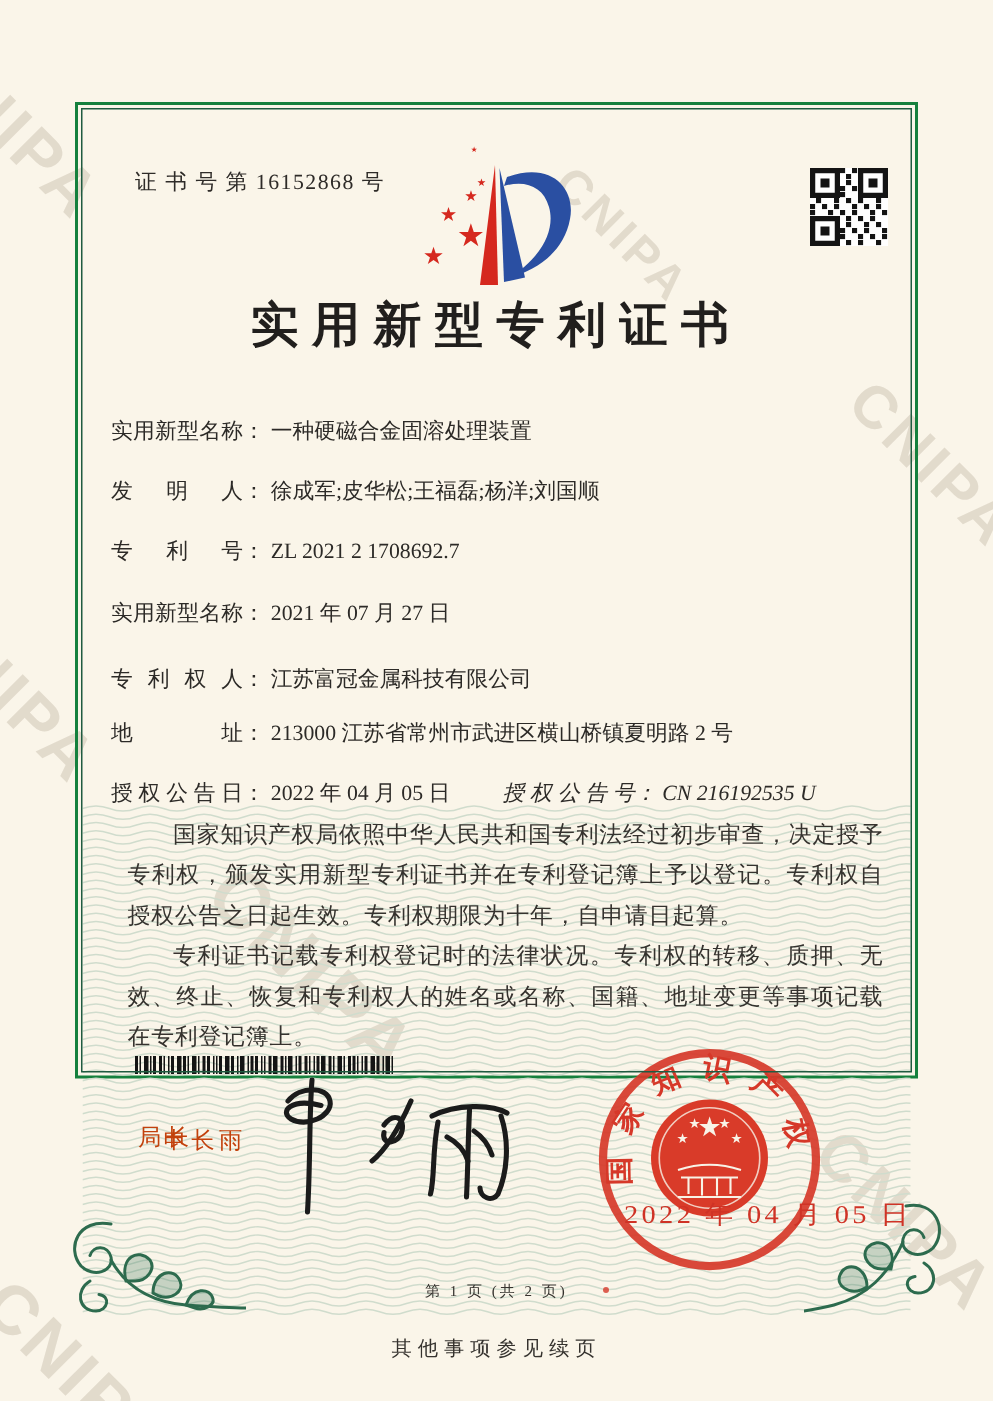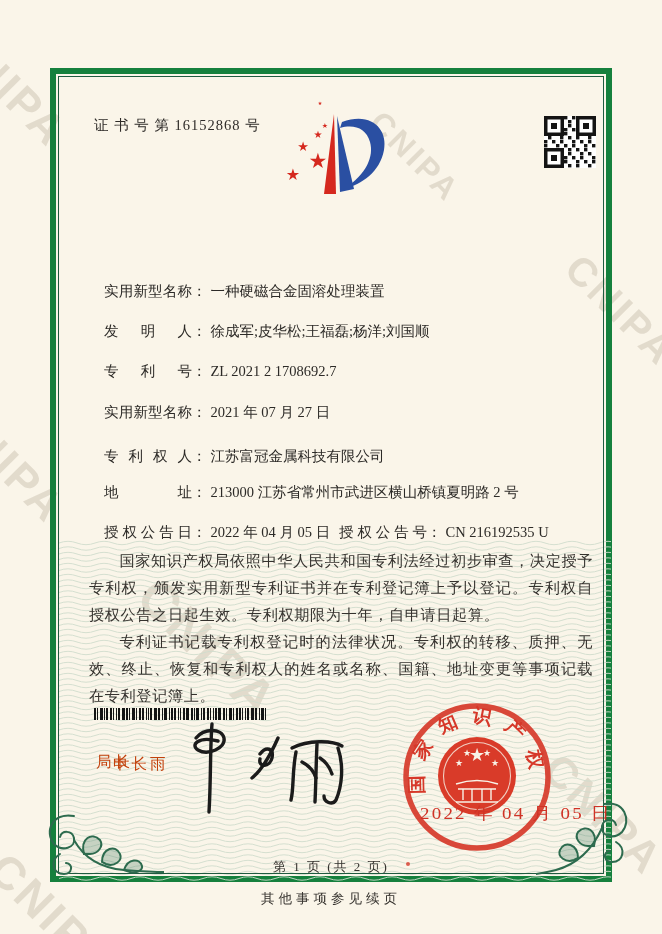--- a/index.html
+++ b/index.html
@@ -7,40 +7,40 @@
   body { background:#faf5e9; font-family:"Liberation Serif","DejaVu Serif",serif; }
 
   .page { position:relative; width:662px; height:934px; background:#faf5e9; overflow:hidden; }
 
   
   .wm { position:absolute; font-family:"Liberation Sans","DejaVu Sans",sans-serif;
         font-weight:700; letter-spacing:3px; color:rgba(172,160,138,.30);
         transform:rotate(45deg); transform-origin:left top; z-index:0; white-space:nowrap; }
 
   
-  .cert { position:absolute; left:50px; top:68px; width:562px; height:814px;
-          border:6px solid #15803d; z-index:1; }
+  .cert { position:absolute; left:50px; top:68px; width:562px; height:651px;
+          border:2px solid #15803d; z-index:1; }
   .cert::after { content:""; position:absolute; inset:2px; border:1px solid #1f5b40; pointer-events:none; }
 
   #waves { position:absolute; left:3px; top:465px; width:552px; height:345px; }
   #waves path { fill:none; stroke:#d0dccd; stroke-width:.9; }
 
   .certno { position:absolute; left:38px; top:42px; font-size:14.5px; letter-spacing:1px; color:#2e2b28; }
 
   #qr { position:absolute; left:488px; top:42px; width:52px; height:52px; }
   #logo { position:absolute; left:224px; top:22px; width:110px; height:104px; }
   #logo .star { font-family:"DejaVu Sans",sans-serif; fill:#d5281e; }
 
   .title { position:absolute; left:0; right:0; top:125px; text-align:center;
            font-size:32px; font-weight:700; letter-spacing:9px; color:#211f1d; }
 
-  .frow { position:absolute; left:48px; font-size:14.5px; color:#2c2a27; white-space:nowrap; }
+  .frow { position:absolute; left:22px; font-size:14.5px; color:#2c2a27; white-space:nowrap; }
   .frow .lab { display:inline-block; width:88px; text-align:justify; text-align-last:justify; vertical-align:bottom; }
   .frow .colon { display:inline-block; margin-right:4px; }
-  .frow.half2 { left:283px; }
+  .frow.half2 { left:283px;font-style:italic; }
 
   .paras { position:absolute; left:33px; top:473px; width:504px; font-size:15.2px;
            line-height:27px; letter-spacing:.6px; color:#35322e; text-align:justify; }
   .paras p { text-indent:2em; }
 
   #barcode { position:absolute; left:38px; top:634px; width:176px; height:12px; }
   #barcode rect { fill:#141414; }
 
   .sig-title, .sig-name { position:absolute; left:40px; font-size:15.5px; letter-spacing:3px;
            color:#c2410c; font-family:Liberation Mono, monospace; }
@@ -52,21 +52,21 @@
 
   #seal { position:absolute; left:340px; top:618px; width:228px; height:182px; }
 
   .orn { position:absolute; z-index:3; }
   .orn path { fill:none; stroke:#2d6b4e; stroke-width:2; stroke-linecap:round; }
   .orn .leaf { fill:rgba(45,107,78,.25); }
   #ornL { left:40px; top:808px; width:124px; height:76px; }
   #ornR { left:536px; top:794px; width:98px; height:92px; transform:scaleX(-1); }
 
   .pagenum { position:absolute; left:0; right:0; top:784px; text-align:center;
-             font-size:13px; letter-spacing:2px; color:#35322e; }
+             font-size:10px; letter-spacing:2px; color:#35322e; }
 
   .continuation { position:absolute; left:50px; top:890px; width:562px; text-align:center;
                   font-size:13.5px; letter-spacing:4px; color:#35322e; z-index:1;font-family:Liberation Mono, monospace; }
 </style>
 </head>
 <body>
 
 <div class="page">
 
   <div class="wm" style="left:-28px;top:16px;font-size:44px">CNIPA</div>
@@ -205,20 +205,21 @@
       <path d="M57 20 L60 96 L74 93 Z" fill="#2a4fa2"></path>
       <path d="M54 18 L44 98 L56 98 Z" fill="#d5281e"></path>
       <text class="star" x="13" y="84" font-size="16" text-anchor="middle">★</text>
       <text class="star" x="38" y="72" font-size="21" text-anchor="middle">★</text>
       <text class="star" x="23" y="55" font-size="13" text-anchor="middle">★</text>
       <text class="star" x="38" y="42" font-size="10" text-anchor="middle">★</text>
       <text class="star" x="45" y="32" font-size="7" text-anchor="middle">★</text>
       <text class="star" x="40" y="9" font-size="5" text-anchor="middle">★</text>
     </svg>
 
+    <div class="title">实用新型专利证书</div>
 
     <div class="frow" style="top:208px">
       <span class="lab">实用新型名称</span><span class="colon">：</span><span class="val">一种硬磁合金固溶处理装置</span>
     </div>
     <div class="frow" style="top:248px">
       <span class="lab">发明人</span><span class="colon">：</span><span class="val">徐成军;皮华松;王福磊;杨洋;刘国顺</span>
     </div>
     <div class="frow" style="top:288px">
       <span class="lab">专利号</span><span class="colon">：</span><span class="val">ZL 2021 2 1708692.7</span>
     </div>

